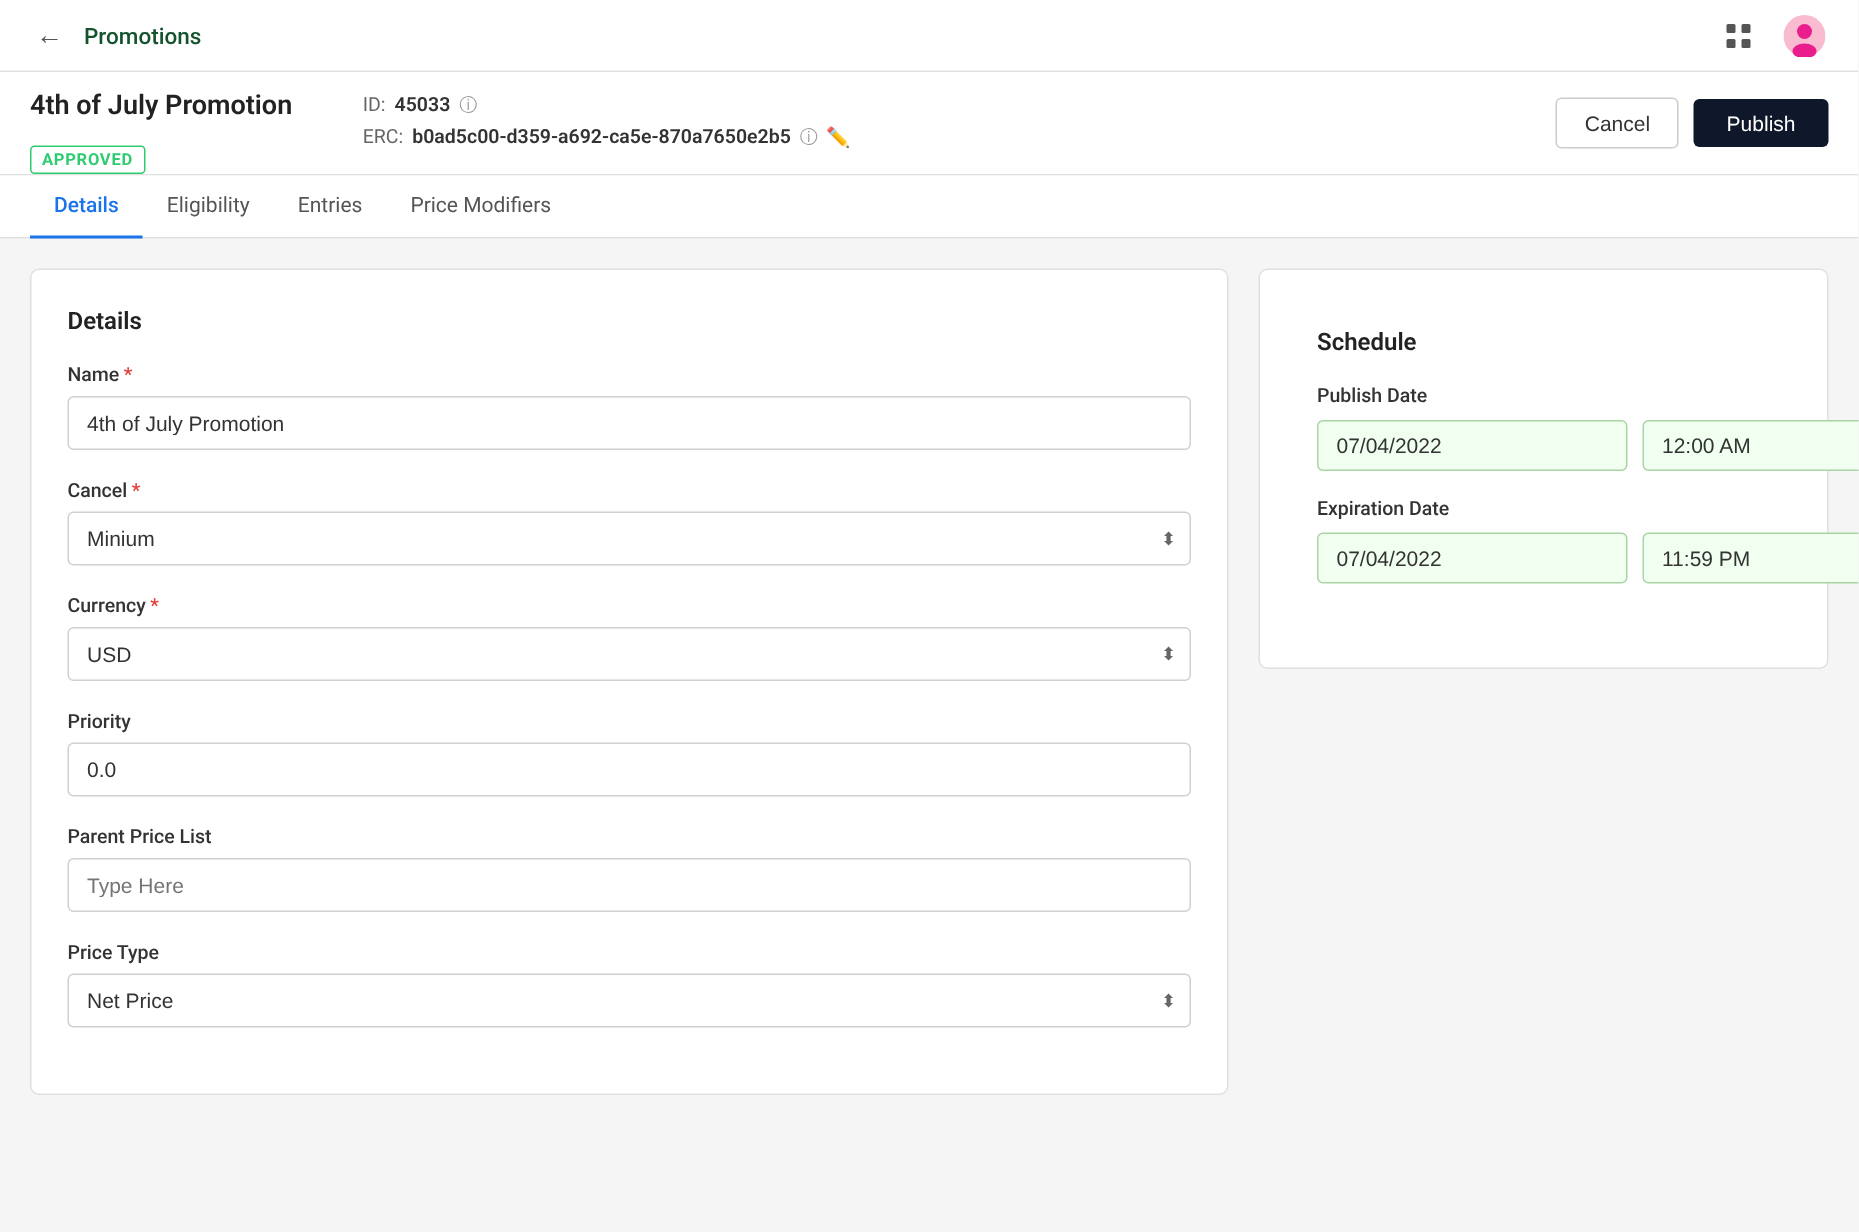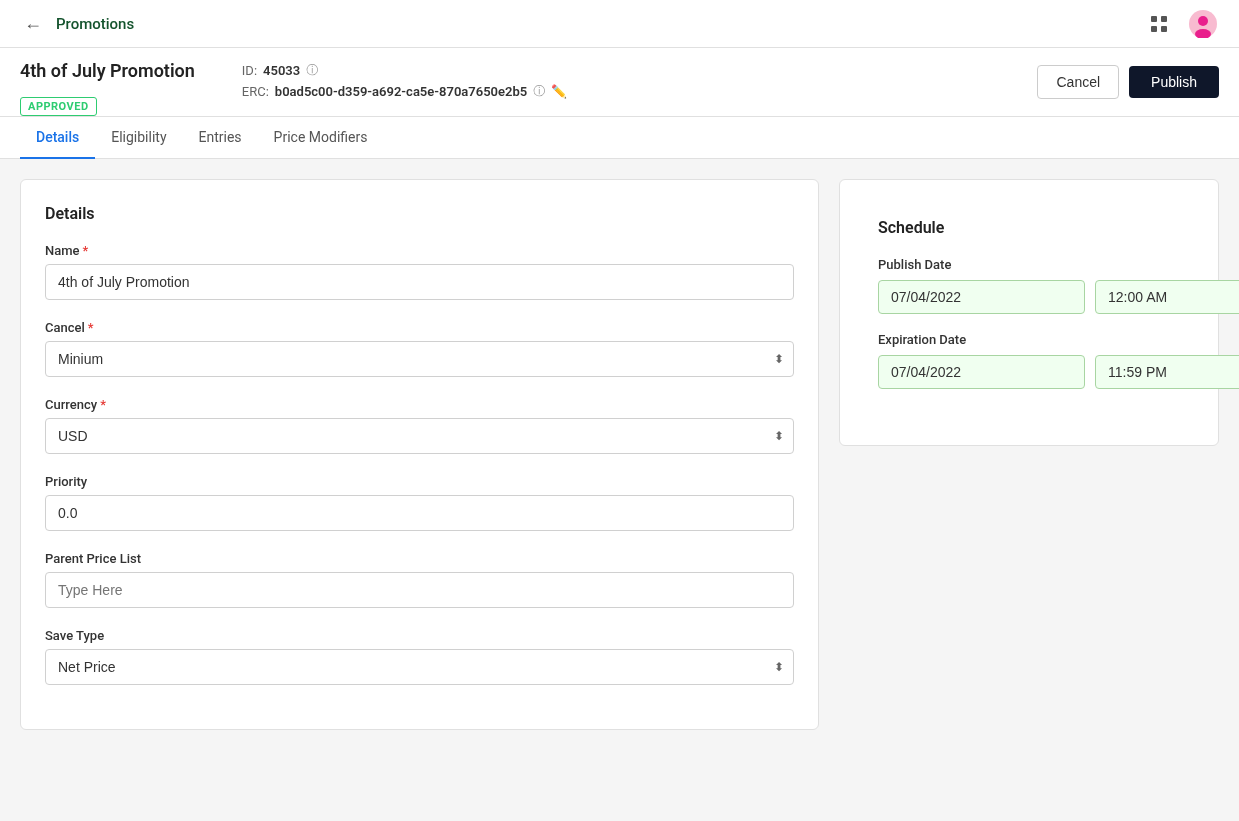--- a/index.html
+++ b/index.html
@@ -412,21 +412,21 @@
 
     <div class="field-group">
       <div class="field-label">
         <span>Parent Price List</span>
       </div>
       <input class="field-input" type="text" placeholder="Type Here" style="">
     </div>
 
     <div class="field-group">
       <div class="field-label">
-        <span>Save Type</span>
+        <span>Price Type</span>
       </div>
       <div class="select-wrapper">
         <select class="field-select">
           <option>Net Price</option>
         </select>
         <span class="select-arrow">⬍</span>
       </div>
     </div>
   </div>
 

